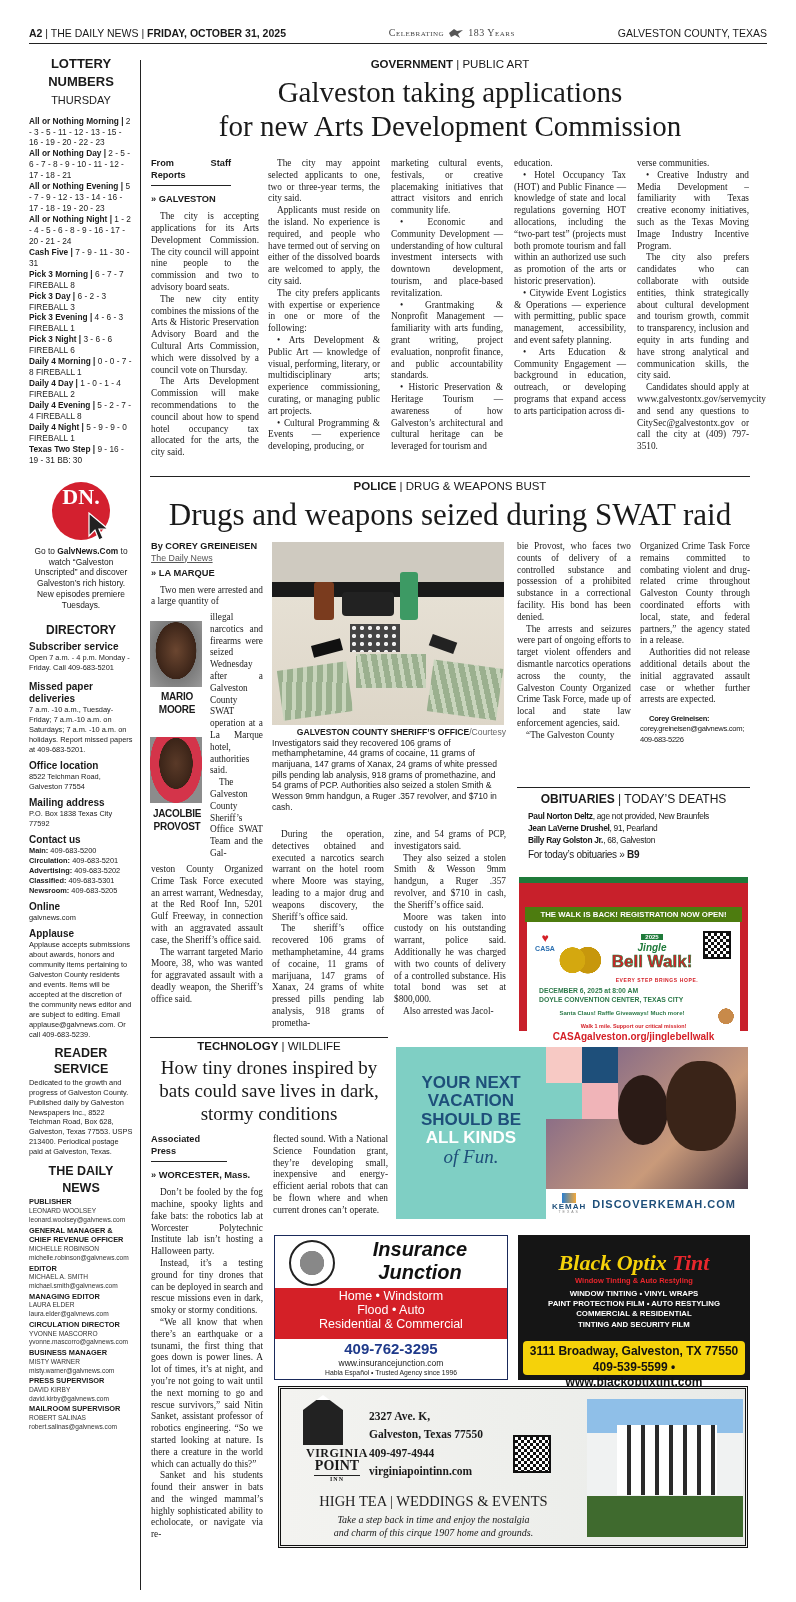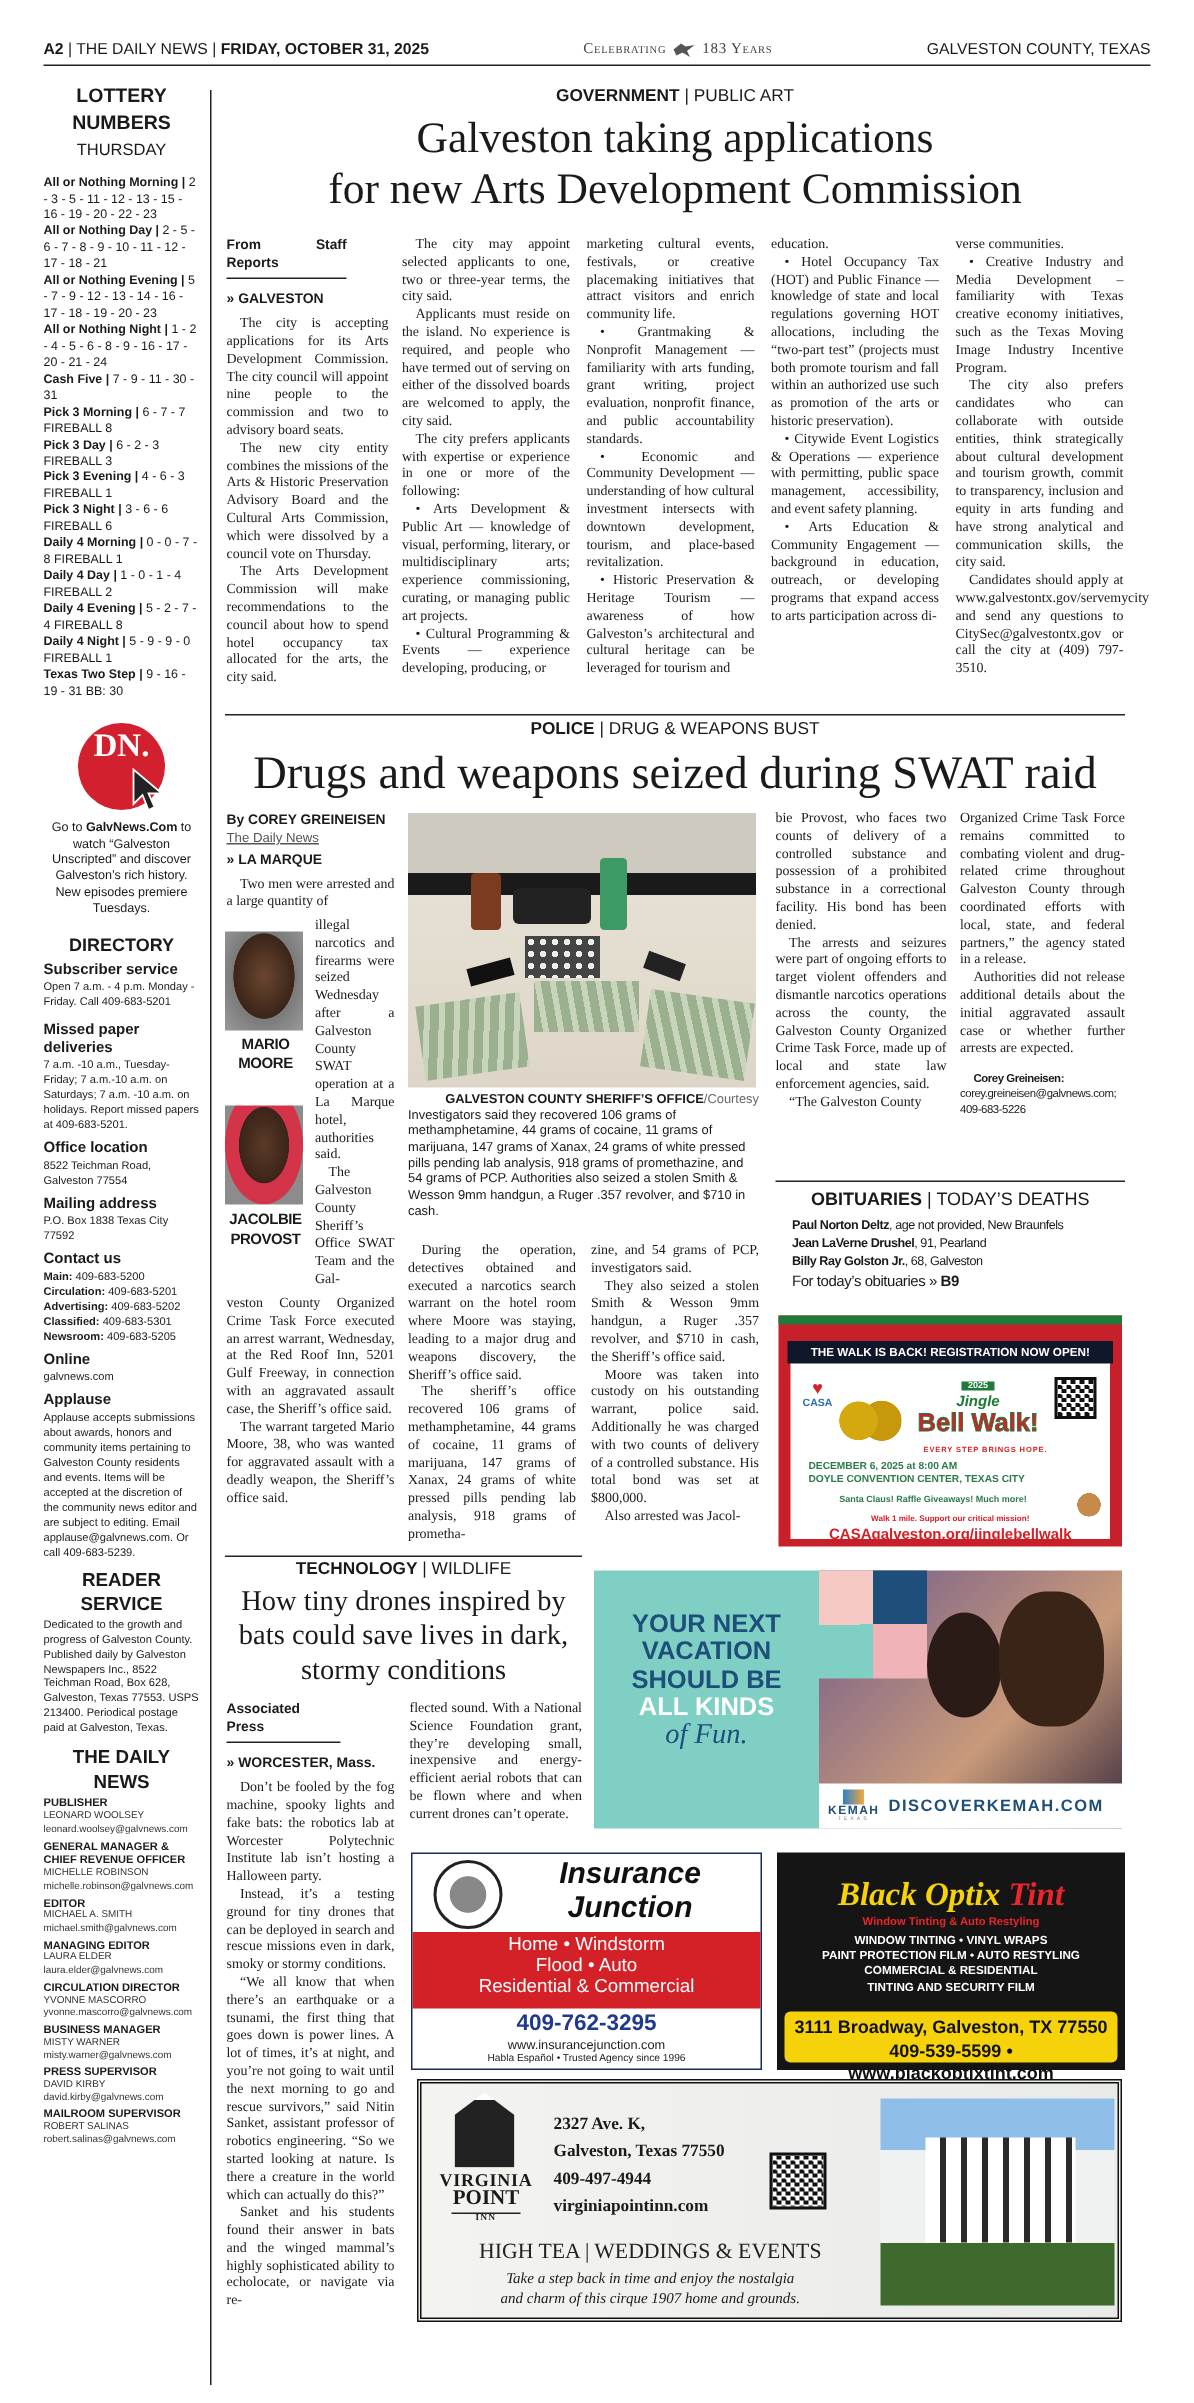--- a/index.html
+++ b/index.html
@@ -169,22 +169,22 @@
 </div>
 <div class="col" style="left:268px;top:158px;width:112px">
   <p>The city may appoint selected applicants to one, two or three-year terms, the city said.</p>
     <p>Applicants must reside on the island. No experience is required, and people who have termed out of serving on either of the dissolved boards are welcomed to apply, the city said.</p>
     <p>The city prefers applicants with expertise or experience in one or more of the following:</p>
     <p>• Arts Development &amp; Public Art — knowledge of visual, performing, literary, or multidisciplinary arts; experience commissioning, curating, or managing public art projects.</p>
     <p>• Cultural Programming &amp; Events — experience developing, producing, or</p>
 </div>
 <div class="col" style="left:391px;top:158px;width:112px">
   <p style="text-indent:0">marketing cultural events, festivals, or creative placemaking initiatives that attract visitors and enrich community life.</p>
+    <p>• Economic and Community Development — understanding of how cultural investment intersects with downtown development, tourism, and place-based revitalization.</p>
     <p>• Grantmaking &amp; Nonprofit Management — familiarity with arts funding, grant writing, project evaluation, nonprofit finance, and public accountability standards.</p>
-    <p>• Economic and Community Development — understanding of how cultural investment intersects with downtown development, tourism, and place-based revitalization.</p>
     <p>• Historic Preservation &amp; Heritage Tourism — awareness of how Galveston’s architectural and cultural heritage can be leveraged for tourism and</p>
 </div>
 <div class="col" style="left:514px;top:158px;width:112px">
   <p style="text-indent:0">education.</p>
     <p>• Hotel Occupancy Tax (HOT) and Public Finance — knowledge of state and local regulations governing HOT allocations, including the “two-part test” (projects must both promote tourism and fall within an authorized use such as promotion of the arts or historic preservation).</p>
     <p>• Citywide Event Logistics &amp; Operations — experience with permitting, public space management, accessibility, and event safety planning.</p>
     <p>• Arts Education &amp; Community Engagement — background in education, outreach, or developing programs that expand access to arts participation across di-</p>
 </div>
 <div class="col" style="left:637px;top:158px;width:112px">
   <p style="text-indent:0">verse communities.</p>
@@ -262,21 +262,21 @@
   <div style="font-size:8.4px;line-height:1.45;margin-top:4px;padding-left:11px" class="cond">
     <div><b>Paul Norton Deltz</b><span>, age not provided, New Braunfels</span></div>
     <div><b>Jean LaVerne Drushel</b><span>, 91, Pearland</span></div>
     <div><b>Billy  Ray Golston Jr.</b><span>, 68, Galveston</span></div>
     <div style="font-size:10px;margin-top:1px"><span>For today’s obituaries » </span><b>B9</b></div>
   </div>
 </div>
 
 <div id="jingle" class="abs">
   <div class="in">
-    <div style="background:#0f172a;color:#fff;font-weight:bold;font-size:7.8px;padding:3px 0;margin:3px -2px">THE WALK IS BACK! REGISTRATION NOW OPEN!</div>
+    <div style="background:#4d7c0f;color:#fff;font-weight:bold;font-size:7.8px;padding:3px 0;margin:16px -2px">THE WALK IS BACK! REGISTRATION NOW OPEN!</div>
     <div class="abs" style="left:6px;top:24px;color:#2a6fb0;font-size:7px;font-weight:bold;text-align:center;width:24px"><span style="color:#d42027;font-size:12px">♥</span><br><span>CASA</span></div>
     <div class="abs" style="left:30px;top:22px;width:44px;height:48px;background:radial-gradient(circle at 35% 65%,#d4a80f 0 30%,transparent 31%),radial-gradient(circle at 70% 65%,#c7970c 0 30%,transparent 31%)"></div>
     <div class="abs" style="left:80px;top:18px;width:90px;text-align:center">
       <div style="background:#1f7a3a;color:#fff;font-size:6px;font-weight:bold;display:inline-block;padding:0 4px">2025</div>
       <div style="color:#1f7a3a;font-weight:bold;font-size:10px;font-style:italic;line-height:1">Jingle</div>
       <div style="color:#d42027;font-weight:bold;font-size:17px;line-height:1;-webkit-text-stroke:0.6px #1f7a3a">Bell Walk!</div>
     </div>
     <div class="abs qr" style="left:176px;top:24px;width:28px;height:28px"></div>
     <div class="abs" style="left:80px;top:70px;width:100px;color:#d42027;font-size:5px;font-weight:bold;letter-spacing:0.6px">EVERY STEP BRINGS HOPE.</div>
     <div class="abs" style="left:12px;top:80px;text-align:left;color:#2d7a4a;font-weight:bold;font-size:6.8px;line-height:1.3">
@@ -359,21 +359,21 @@
       <div>TINTING AND SECURITY FILM</div>
   </div>
   <div class="abs" style="left:5px;top:106px;width:222px;height:34px;background:#f5d20a;border-radius:4px;color:#111;font-weight:bold;font-size:12px;line-height:1.3;padding-top:3px">
     <div>3111 Broadway, Galveston, TX 77550</div>
       <div>409-539-5599  •  www.blackoptixtint.com</div>
   </div>
 </div>
 
 <div id="vpi" class="abs">
   <div class="abs" style="left:22px;top:6px;width:40px;height:50px;background:linear-gradient(180deg,#fff 0 10%,#222 10%);clip-path:polygon(50% 0,100% 30%,100% 100%,0 100%,0 30%)"></div>
-  <div class="abs" style="left:6px;top:58px;width:74px;text-align:center;font-weight:bold;line-height:1">
+  <div class="abs" style="left:19px;top:58px;width:74px;text-align:center;font-weight:bold;line-height:1">
     <div style="font-size:12px;letter-spacing:0.5px">VIRGINIA</div>
     <div style="font-size:14px">POINT</div>
     <div style="font-size:6px;letter-spacing:1px;border-top:1px solid #222;margin:2px 14px 0">INN</div>
   </div>
   <div class="abs" style="left:88px;top:18px;width:160px;font-weight:bold;font-size:11.5px;line-height:1.6">
     <div>2327 Ave. K,</div>
       <div>Galveston, Texas 77550</div>
       <div>409-497-4944</div>
       <div>virginiapointinn.com</div>
   </div>

